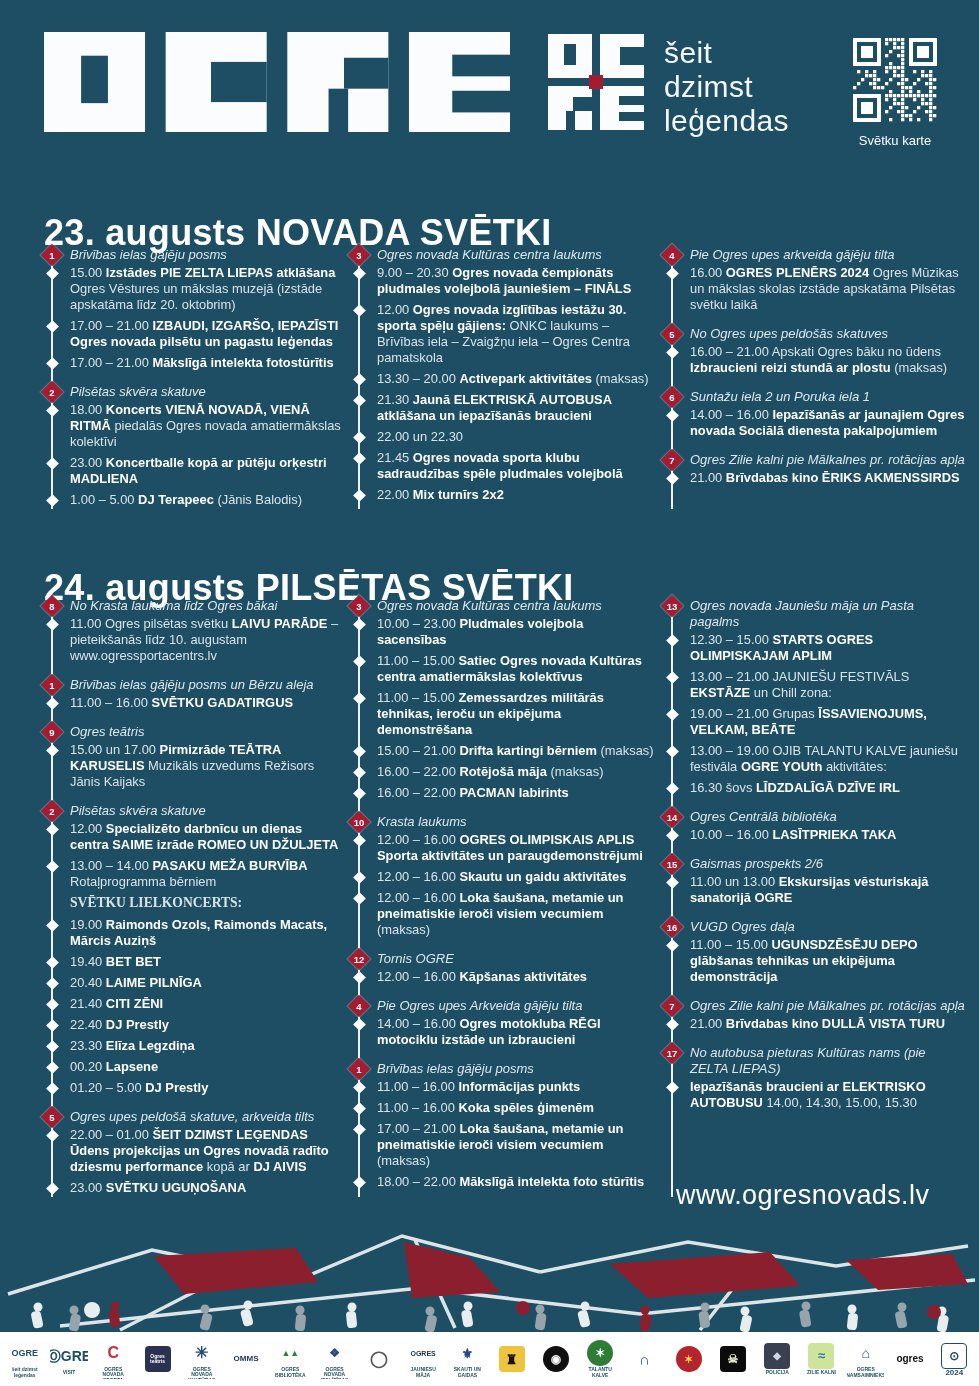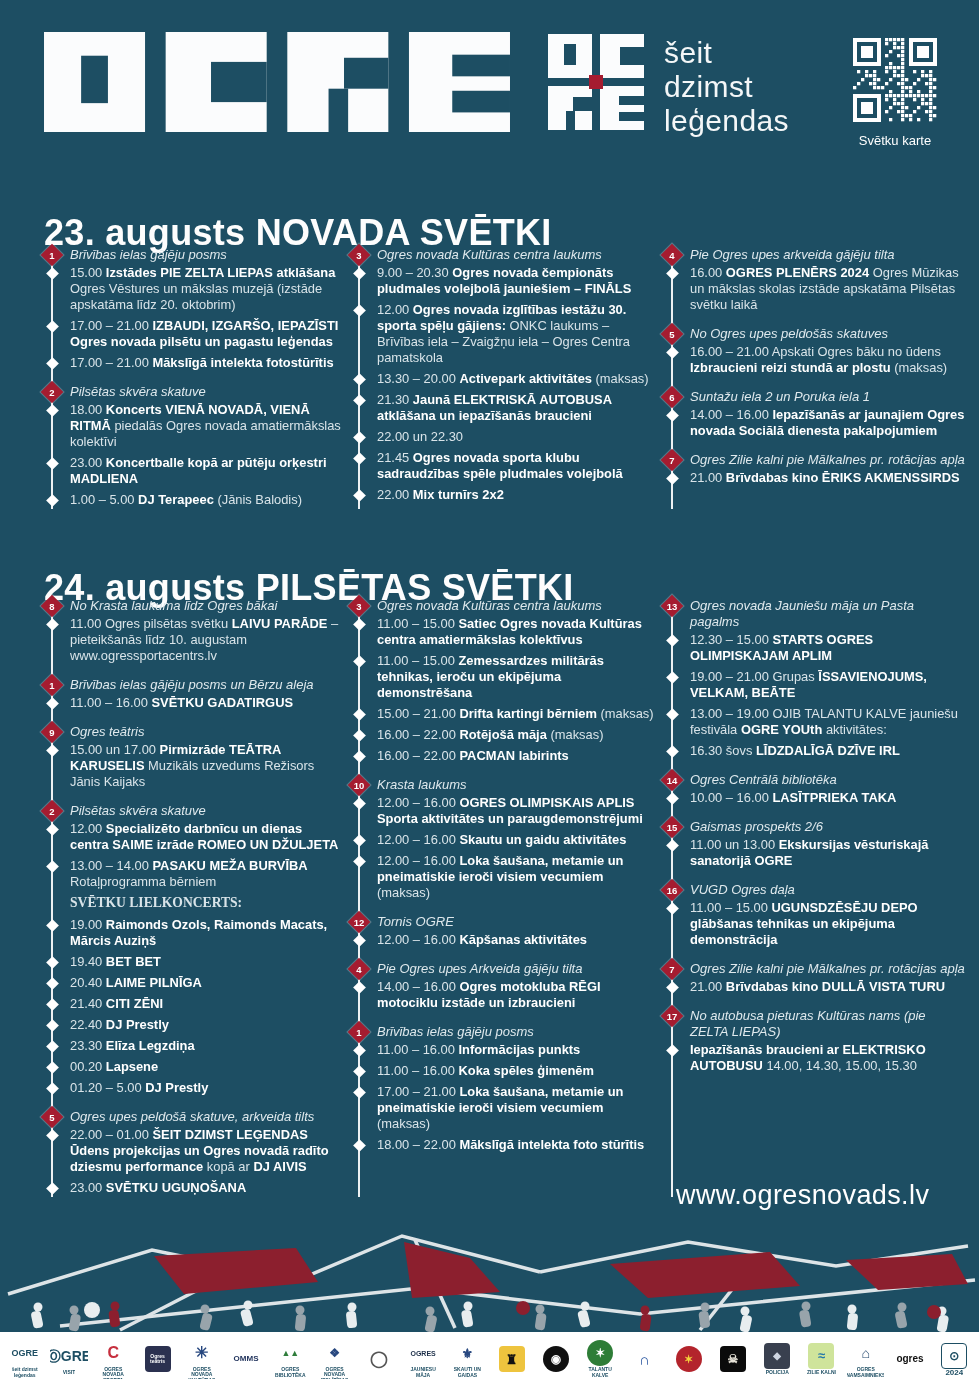--- a/index.html
+++ b/index.html
@@ -494,20 +494,24 @@
       <div class="tl-col">
         <div class="venue">
           <div class="vrow">
             <span class="vmark">
               <b>3</b>
             </span>
             <div class="vname">Ogres novada Kultūras centra laukums</div>
           </div>
           <div class="erow">
             <span class="ed"></span>
+            <div class="etext"><span class="reg">10.00 – 23.00 </span><span class="b">Pludmales volejbola sacensības</span></div>
+          </div>
+          <div class="erow">
+            <span class="ed"></span>
             <div class="etext"><span class="reg">11.00 – 15.00 </span><span class="b">Satiec Ogres novada Kultūras centra amatiermākslas kolektīvus</span></div>
           </div>
           <div class="erow">
             <span class="ed"></span>
             <div class="etext"><span class="reg">11.00 – 15.00 </span><span class="b">Zemessardzes militārās tehnikas, ieroču un ekipējuma demonstrēšana</span></div>
           </div>
           <div class="erow">
             <span class="ed"></span>
             <div class="etext"><span class="reg">15.00 – 21.00 </span><span class="b">Drifta kartingi bērniem</span><span class="reg"> (maksas)</span></div>
           </div>
@@ -593,20 +597,24 @@
         <div class="venue">
           <div class="vrow">
             <span class="vmark">
               <b>13</b>
             </span>
             <div class="vname">Ogres novada Jauniešu māja un Pasta pagalms</div>
           </div>
           <div class="erow">
             <span class="ed"></span>
             <div class="etext"><span class="reg">12.30 – 15.00 </span><span class="b">STARTS OGRES OLIMPISKAJAM APLIM</span></div>
+          </div>
+          <div class="erow">
+            <span class="ed"></span>
+            <div class="etext"><span class="reg">13.00 – 21.00 JAUNIEŠU FESTIVĀLS </span><span class="b">EKSTĀZE</span><span class="reg"> un Chill zona:</span></div>
           </div>
           <div class="erow">
             <span class="ed"></span>
             <div class="etext"><span class="reg">19.00 – 21.00 Grupas </span><span class="b">ĪSSAVIENOJUMS, VELKAM, BEĀTE</span></div>
           </div>
           <div class="erow">
             <span class="ed"></span>
             <div class="etext"><span class="reg">13.00 – 19.00 OJIB TALANTU KALVE jauniešu festivāla </span><span class="b">OGRE YOUth</span><span class="reg"> aktivitātes:</span></div>
           </div>
           <div class="erow">

